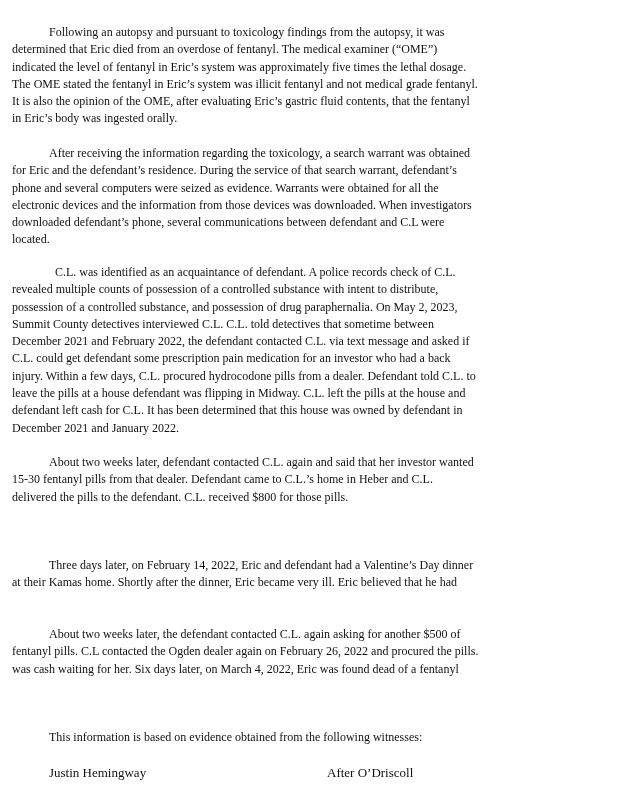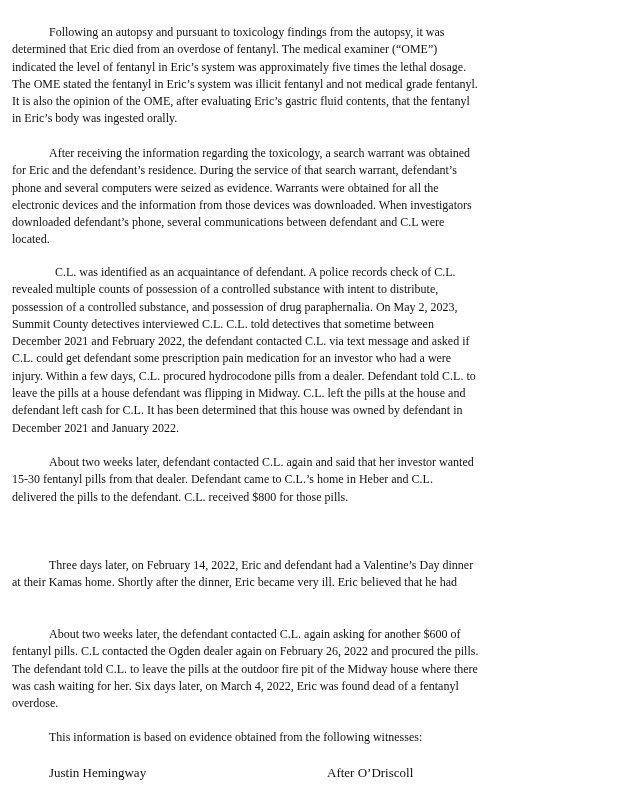--- a/index.html
+++ b/index.html
@@ -34,44 +34,42 @@
     <span class="line">downloaded defendant’s phone, several communications between defendant and C.L were</span>
     <span class="line">located.</span>
   </div>
 
   <div class="para" style="top:264px;">
     <span class="line indent2">C.L. was identified as an acquaintance of defendant. A police records check of C.L.</span>
     <span class="line">revealed multiple counts of possession of a controlled substance with intent to distribute,</span>
     <span class="line">possession of a controlled substance, and possession of drug paraphernalia. On May 2, 2023,</span>
     <span class="line">Summit County detectives interviewed C.L. C.L. told detectives that sometime between</span>
     <span class="line">December 2021 and February 2022, the defendant contacted C.L. via text message and asked if</span>
-    <span class="line">C.L. could get defendant some prescription pain medication for an investor who had a were</span>
+    <span class="line">C.L. could get defendant some prescription pain medication for an investor who had a back</span>
     <span class="line">injury. Within a few days, C.L. procured hydrocodone pills from a dealer. Defendant told C.L. to</span>
     <span class="line">leave the pills at a house defendant was flipping in Midway. C.L. left the pills at the house and</span>
     <span class="line">defendant left cash for C.L. It has been determined that this house was owned by defendant in</span>
     <span class="line">December 2021 and January 2022.</span>
   </div>
 
   <div class="para" style="top:454px;">
     <span class="line indent">About two weeks later, defendant contacted C.L. again and said that her investor wanted</span>
     <span class="line">15-30 fentanyl pills from that dealer. Defendant came to C.L.’s home in Heber and C.L.</span>
     <span class="line">delivered the pills to the defendant. C.L. received $800 for those pills.</span>
   </div>
 
   <div class="para" style="top:557px;">
     <span class="line indent">Three days later, on February 14, 2022, Eric and defendant had a Valentine’s Day dinner</span>
     <span class="line">at their Kamas home. Shortly after the dinner, Eric became very ill. Eric believed that he had</span>
   </div>
 
   <div class="para" style="top:626px;">
-    <span class="line indent">About two weeks later, the defendant contacted C.L. again asking for another $600 of</span>
+    <span class="line indent">About two weeks later, the defendant contacted C.L. again asking for another $500 of</span>
     <span class="line">fentanyl pills. C.L contacted the Ogden dealer again on February 26, 2022 and procured the pills.</span>
-    <span class="line">The defendant told C.L. to leave the pills at the outdoor fire pit of the Midway house where there</span>
     <span class="line">was cash waiting for her. Six days later, on March 4, 2022, Eric was found dead of a fentanyl</span>
-    <span class="line">overdose.</span>
   </div>
 
   <div class="para" style="top:729px;">
     <span class="line indent">This information is based on evidence obtained from the following witnesses:</span>
   </div>
 
   <div class="sig" style="left:49px; top:764px;">Justin Hemingway</div>
   <div class="sig" style="left:327px; top:764px;">After O’Driscoll</div>
 
 </div>

